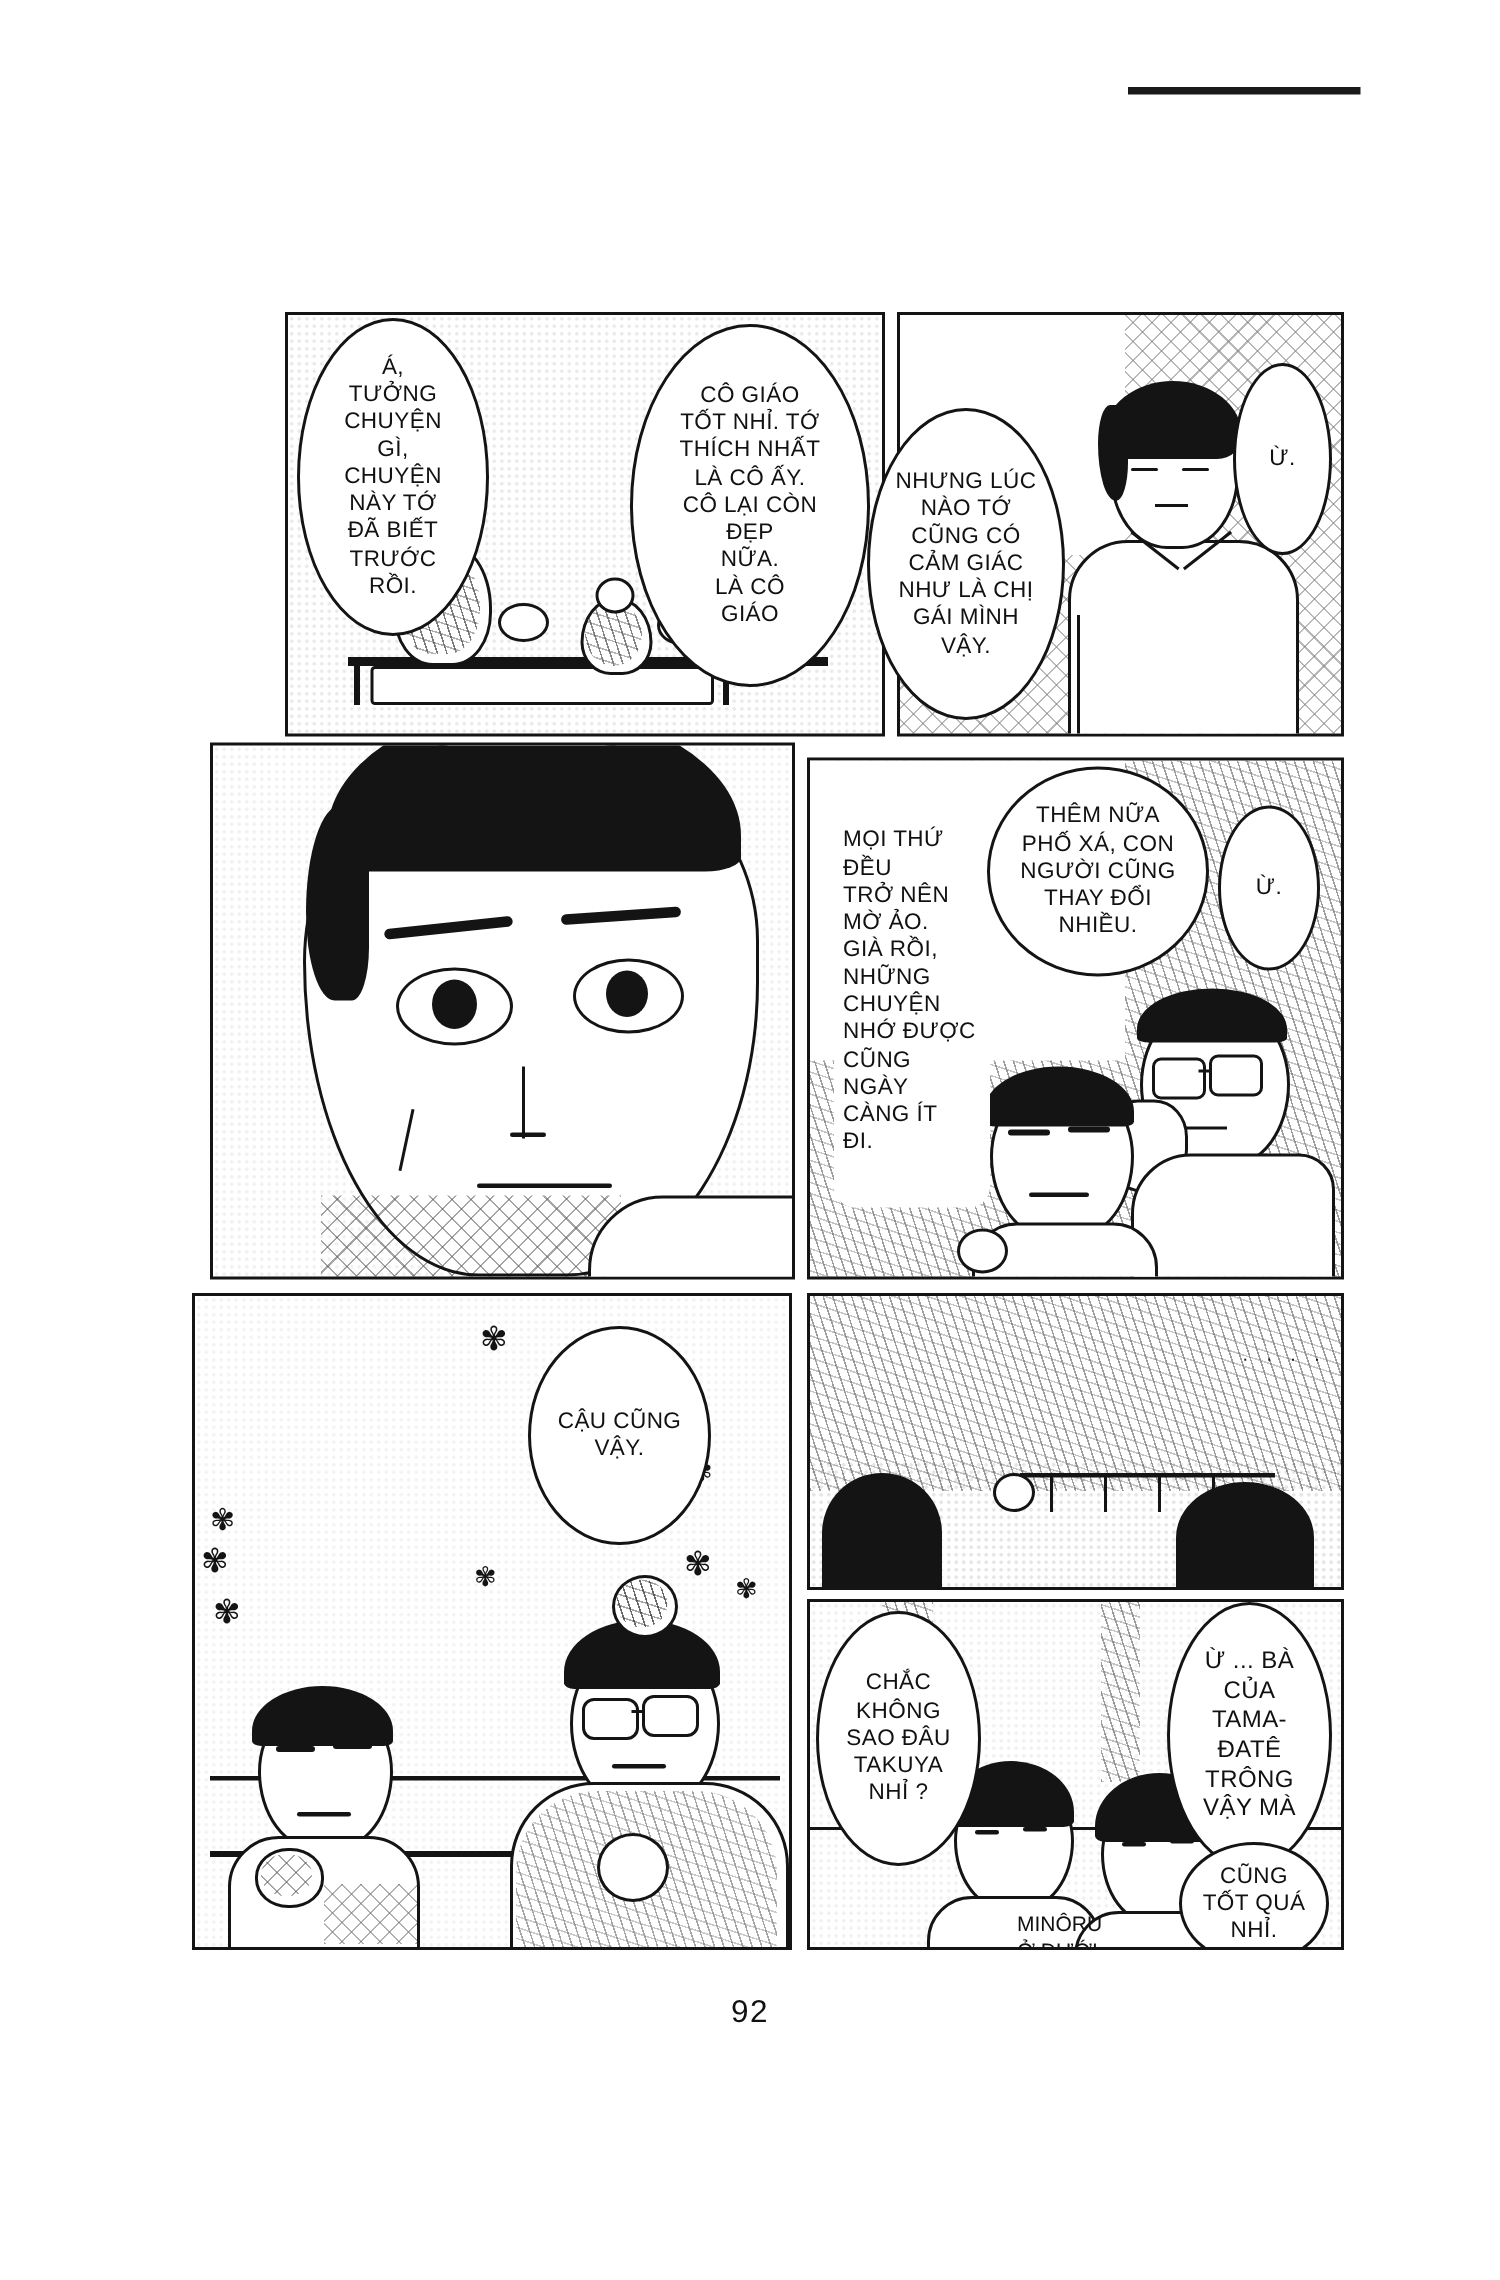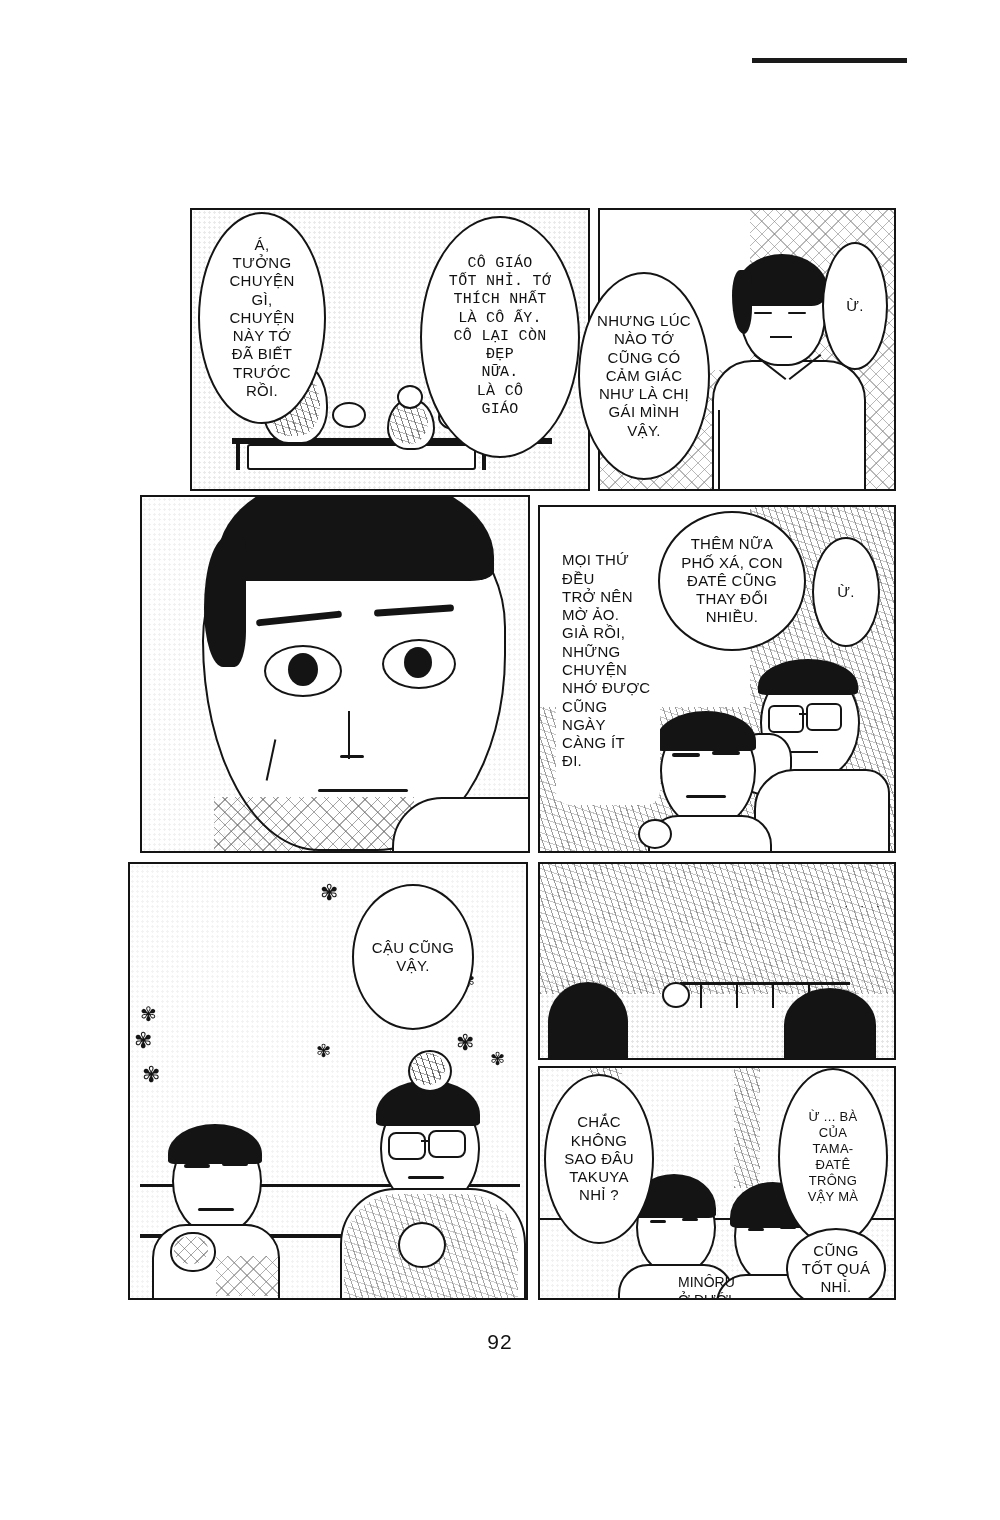--- a/index.html
+++ b/index.html
@@ -142,21 +142,21 @@
 TƯỞNG
 CHUYỆN
 GÌ,
 CHUYỆN
 NÀY TỚ
 ĐÃ BIẾT
 TRƯỚC
 RỒI.</span>
     </div>
 
-    <div class="bubble b-oval" style="left:228px; top:6px; width:160px; height:242px; font-size:15px;font-family:Liberation Mono, monospace;">
+    <div class="bubble b-oval" style="left:228px; top:6px; width:160px; height:242px; font-size:15px;">
       <span>CÔ GIÁO
 TỐT NHỈ. TỚ
 THÍCH NHẤT
 LÀ CÔ ẤY.
 CÔ LẠI CÒN
 ĐẸP
 NỮA.
 LÀ CÔ
 GIÁO</span>
     </div>
@@ -251,21 +251,21 @@
 NHỚ ĐƯỢC
 CŨNG
 NGÀY
 CÀNG ÍT
 ĐI.</span>
     </div>
 
     <div class="bubble b-oval" style="left:118px; top:4px; width:148px; height:140px; font-size:15px;">
       <span>THÊM NỮA
 PHỐ XÁ, CON
-ĐATÊ CŨNG
+NGƯỜI CŨNG
 THAY ĐỔI
 NHIỀU.</span>
     </div>
 
     <div class="bubble b-oval" style="left:272px; top:30px; width:68px; height:110px; font-size:15px;">
       <span>Ừ.</span>
     </div>
   </div>
 
   <div class="panel" style="left:128px; top:862px; width:400px; height:438px;">
@@ -352,21 +352,21 @@
     <div class="blob" style="left:176px; top:206px; width:116px; height:28px; border-radius:30px 30px 0 0;"></div>
 
     <div class="bubble b-oval" style="left:4px; top:6px; width:110px; height:170px; font-size:15px;">
       <span>CHẮC
 KHÔNG
 SAO ĐÂU
 TAKUYA
 NHỈ ?</span>
     </div>
 
-    <div class="bubble b-oval" style="left:238px; top:0px; width:110px; height:178px; font-size:13px;">
+    <div class="bubble b-oval" style="left:238px; top:0px; width:110px; height:178px; font-size:16px;">
       <span>Ừ ... BÀ
 CỦA
 TAMA-
 ĐATÊ
 TRÔNG
 VẬY MÀ</span>
     </div>
 
     <div class="bubble b-oval" style="left:246px; top:160px; width:100px; height:82px; font-size:15px;">
       <span>CŨNG

